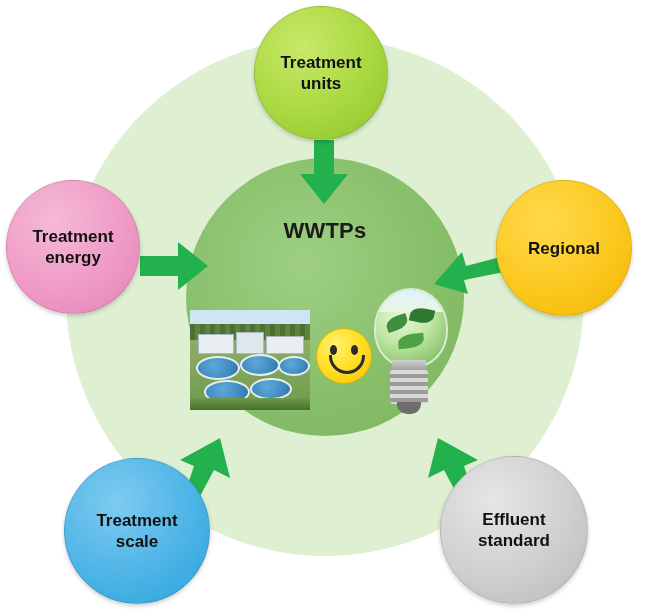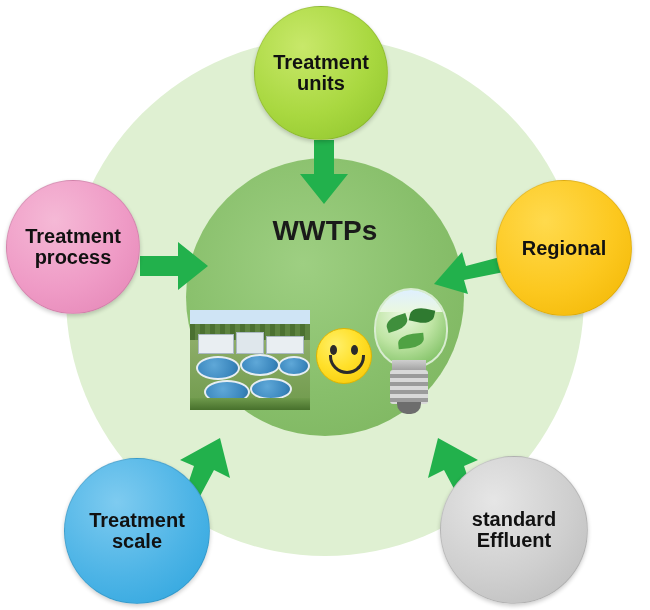--- a/index.html
+++ b/index.html
@@ -40,35 +40,35 @@
 
   
   .center-title {
     position: absolute;
     left: 196px;
     top: 218px;
     width: 258px;
     text-align: center;
     color: #1a1a1a;
     font-weight: bold;
-    font-size: 28px;
+    font-size: 22px;
     line-height: 26px;
     letter-spacing: 0.2px;
   }
 
   
   .bubble {
     position: absolute;
     border-radius: 50%;
     display: flex;
     align-items: center;
     justify-content: center;
     text-align: center;
     font-weight: bold;
-    font-size: 20px;
+    font-size: 17px;
     line-height: 21px;
     color: #111111;
     box-shadow: 0 2px 4px rgba(0,0,0,0.20);
     border: 1px solid rgba(0,0,0,0.10);
   }
   .bubble span { display: block; padding: 0 6px; }
 
   .b-scale {
     left: 254px; top: 6px; width: 132px; height: 132px;
     background: radial-gradient(circle at 36% 30%, #c8e86a 0%, #a9d840 55%, #8cc22a 100%);
@@ -250,37 +250,37 @@
   <div class="bubble b-scale">
     <span>
       <span>Treatment</span>
       <span>units</span>
     </span>
   </div>
 
   <div class="bubble b-process">
     <span>
       <span>Treatment</span>
-      <span>process</span>
+      <span>energy</span>
     </span>
   </div>
 
   <div class="bubble b-regional">
     <span>
       <span>Regional</span>
     </span>
   </div>
 
   <div class="bubble b-units">
     <span>
       <span>Treatment</span>
       <span>scale</span>
     </span>
   </div>
 
   <div class="bubble b-effluent">
     <span>
+      <span>Effluent</span>
       <span>standard</span>
-      <span>Effluent</span>
     </span>
   </div>
 
 </div>
 
 </body></html>

